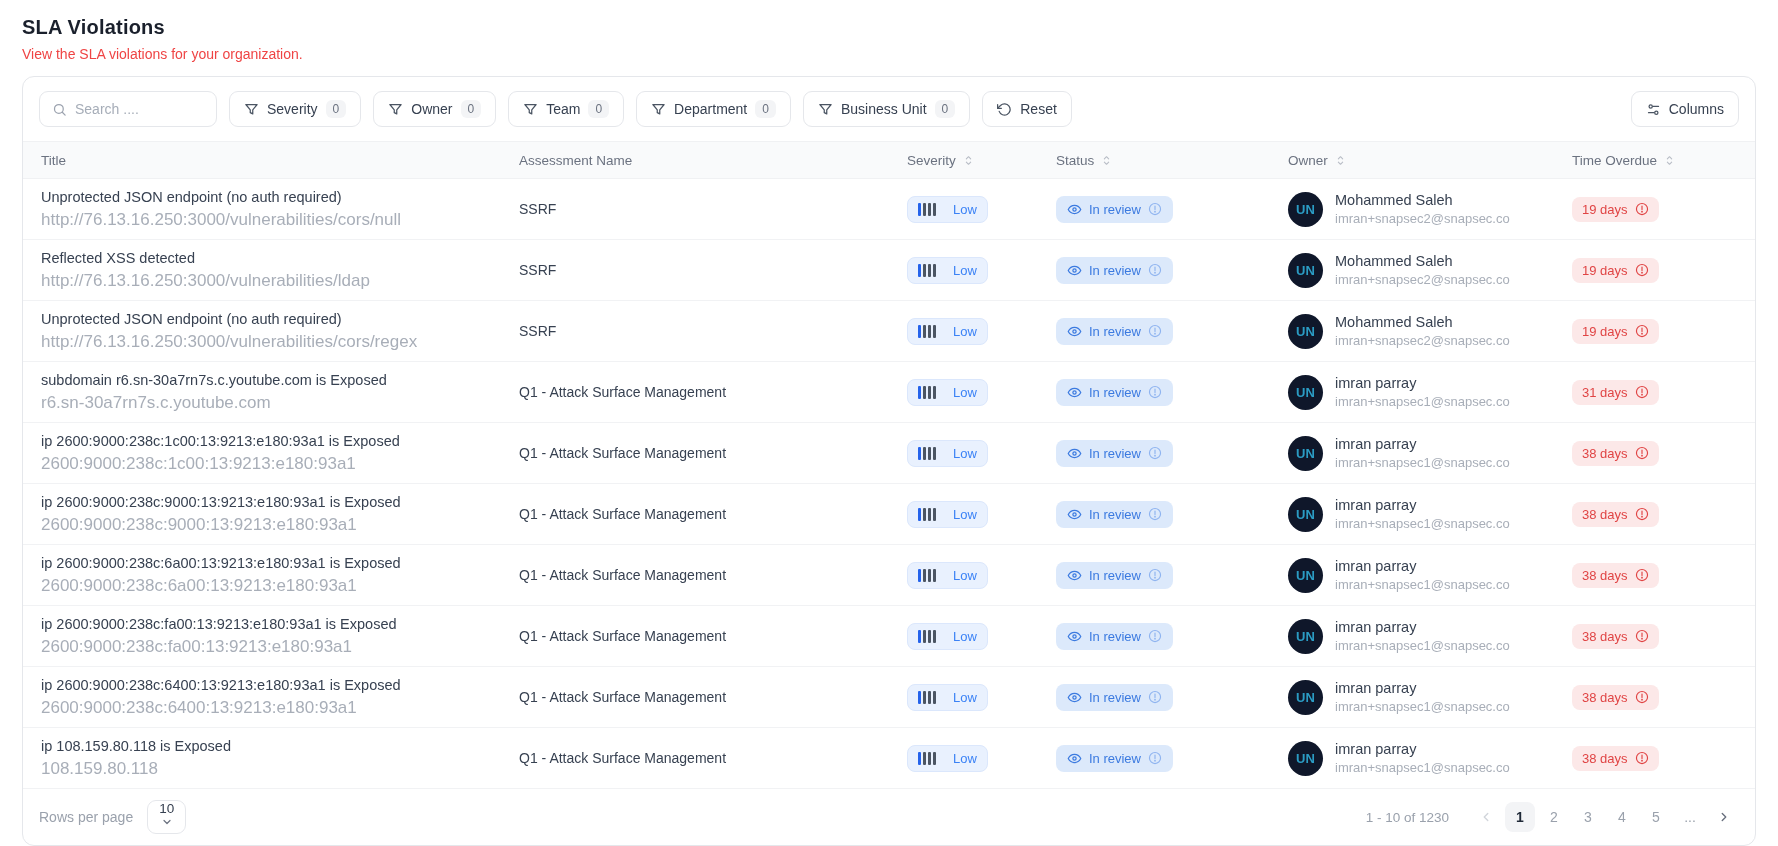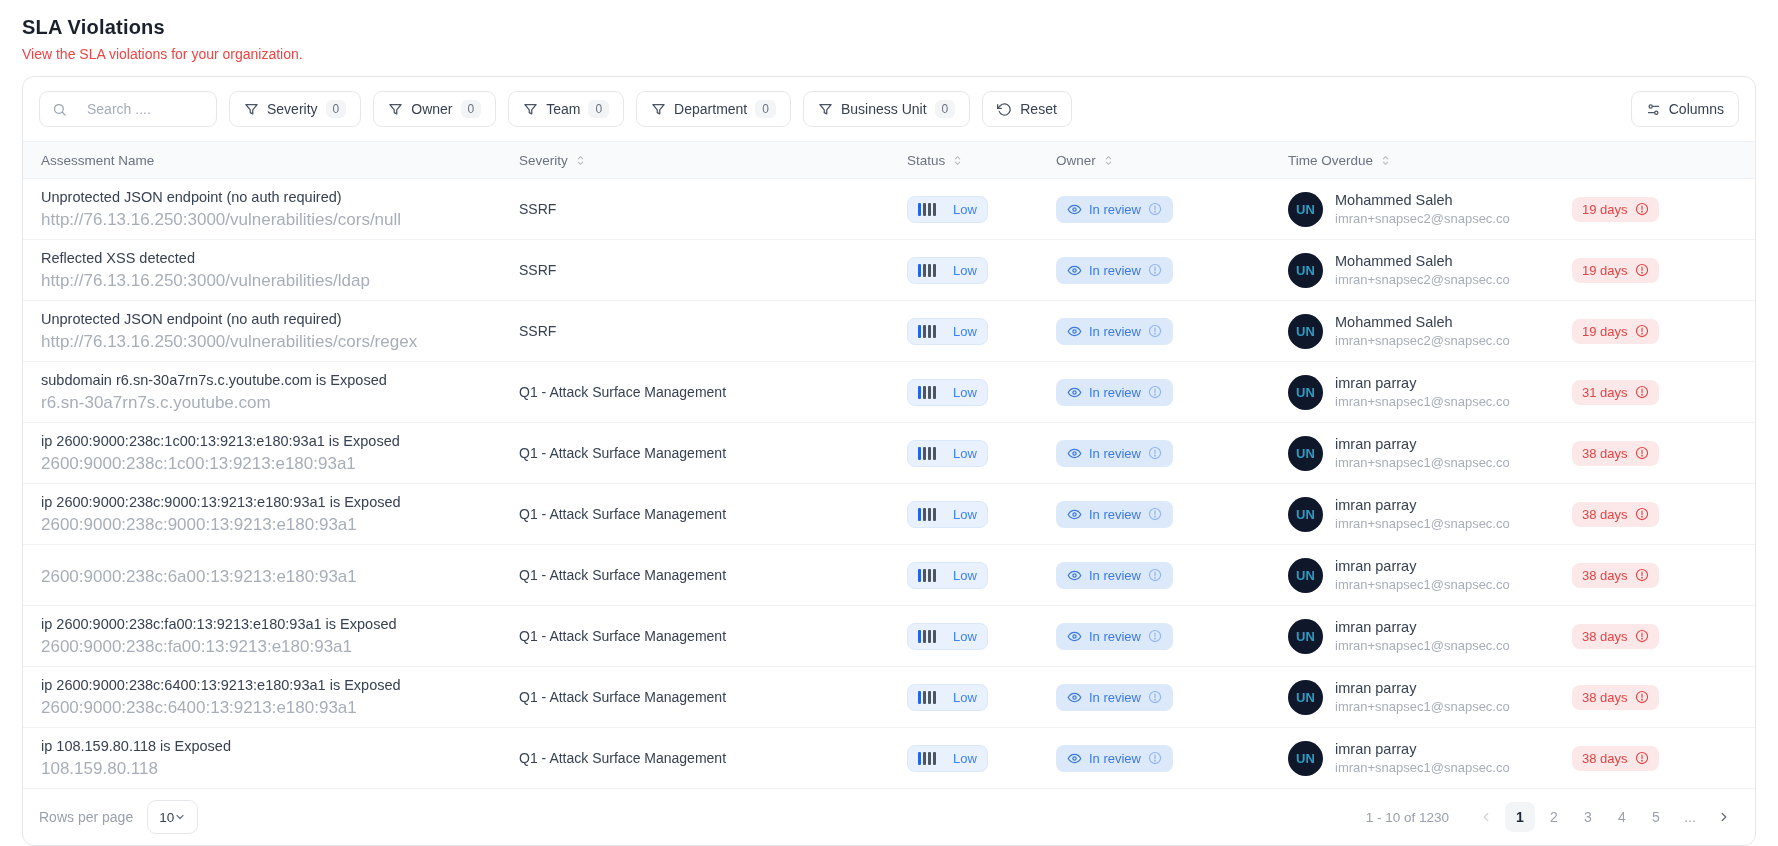--- a/index.html
+++ b/index.html
@@ -6,21 +6,21 @@
   html, body { width: 1778px; height: 846px; background: #ffffff; overflow: hidden;
     font-family: "Liberation Sans", sans-serif; }
   .page { padding: 16px 22px 0 22px; }
   .page-title { font-size: 20px; font-weight: 700; color: #1a202c; letter-spacing: .2px; }
   .page-subtitle { margin-top: 7px; font-size: 14px; color: #ef4444; }
 
   .card { margin-top: 14px; border: 1px solid #e5e7eb; border-radius: 12px; background: #fff; overflow: hidden; }
 
   
   .toolbar { display: flex; align-items: center; padding: 14px 16px; gap: 12px; }
-  .search-box { display: flex; align-items: center; gap: 20px; width: 178px; height: 36px;
+  .search-box { display: flex; align-items: center; gap: 8px; width: 178px; height: 36px;
     border: 1px solid #e5e7eb; border-radius: 9px; padding: 0 12px; color: #9ca3af; }
   .search-box input { border: none; outline: none; width: 100%; font-size: 14px;
     font-family: "Liberation Sans", sans-serif; color: #374151; }
   .search-box input::placeholder { color: #a6adb8; }
   .filters { display: flex; align-items: center; gap: 12px; }
   .btn { display: inline-flex; align-items: center; gap: 8px; height: 36px; padding: 0 14px;
     background: #fff; border: 1px solid #e5e7eb; border-radius: 9px; font-size: 14px;
     color: #374151; cursor: pointer; font-family: "Liberation Sans", sans-serif; }
   .count-pill { background: #f3f4f6; color: #6b7280; font-size: 12px; border-radius: 6px;
     padding: 2px 7px; line-height: 1.2; }
@@ -53,21 +53,21 @@
   .owner-email { margin-top: 3px; font-size: 13px; color: #a8aeb8; }
 
   .overdue-badge { display: inline-flex; align-items: center; gap: 7px; background: #fce8e8;
     border-radius: 8px; padding: 5px 10px; color: #e04444; font-size: 13px; white-space: nowrap; }
 
   
   .tfoot { display: flex; align-items: center; padding: 10px 16px; height: 56px; }
   .rpp-label { font-size: 14px; color: #9aa1ac; }
   .rpp-select { margin-left: 14px; display: inline-flex; align-items: center; height: 34px;
     padding: 0 11px; border: 1px solid #e5e7eb; border-radius: 9px; font-size: 13.5px; color: #374151;
-    background: #fff; cursor: pointer; font-family: "Liberation Sans", sans-serif; }
+    background: #fff; cursor: pointer; font-family: "Liberation Sans", sans-serif; flex-direction: column; }
   .foot-spacer { flex: 1; }
   .range-text { font-size: 13.5px; color: #9aa1ac; margin-right: 22px; }
   .pager { display: flex; align-items: center; gap: 4px; }
   .page-btn { min-width: 30px; height: 30px; display: inline-flex; align-items: center; justify-content: center;
     border: none; background: transparent; border-radius: 8px; font-size: 14px; color: #9aa1ac;
     cursor: pointer; font-family: "Liberation Sans", sans-serif; }
   .page-btn.active { background: #f3f4f6; color: #1f2937; font-weight: 700; }
   .nav-btn { width: 30px; height: 30px; display: inline-flex; align-items: center; justify-content: center;
     background: transparent; border: none; cursor: pointer; border-radius: 8px; }
 
@@ -144,20 +144,23 @@
             <path d="M20 7h-9"></path>
             <path d="M13 17H4"></path>
             <circle cx="7.5" cy="7" r="2.6"></circle>
             <circle cx="16.5" cy="17" r="2.6"></circle>
           </svg>
         <span>Columns</span>
       </button>
     </div>
 
     <div class="thead">
+      <div class="th">
+          <span>Title</span>
+        </div>
       <div class="th">
           <span>Assessment Name</span>
         </div>
       <div class="th">
           <span>Severity</span>
         <svg width="13" height="13" viewBox="0 0 24 24" fill="none" stroke="#b7bcc5" stroke-width="2" stroke-linecap="round" stroke-linejoin="round">
             <path d="M8 9l4-4 4 4"></path>
             <path d="M8 15l4 4 4-4"></path>
           </svg>
         </div>
@@ -492,20 +495,21 @@
                 <circle cx="12" cy="12" r="9.5"></circle>
                 <line x1="12" y1="7" x2="12" y2="13"></line>
                 <circle cx="12" cy="16.6" r="0.6" fill="#e04444"></circle>
               </svg>
       </span>
     </div>
   </div>
 
   <div class="tr">
     <div class="td">
+      <div class="row-title">ip 2600:9000:238c:6a00:13:9213:e180:93a1 is Exposed</div>
       <div class="row-sub">2600:9000:238c:6a00:13:9213:e180:93a1</div>
     </div>
     <div class="td assessment">Q1 - Attack Surface Management</div>
     <div class="td">
       <span class="sev-badge">
         <span class="bars">
                 <i class="on"></i>
                 <i></i>
                 <i></i>
                 <i></i>

